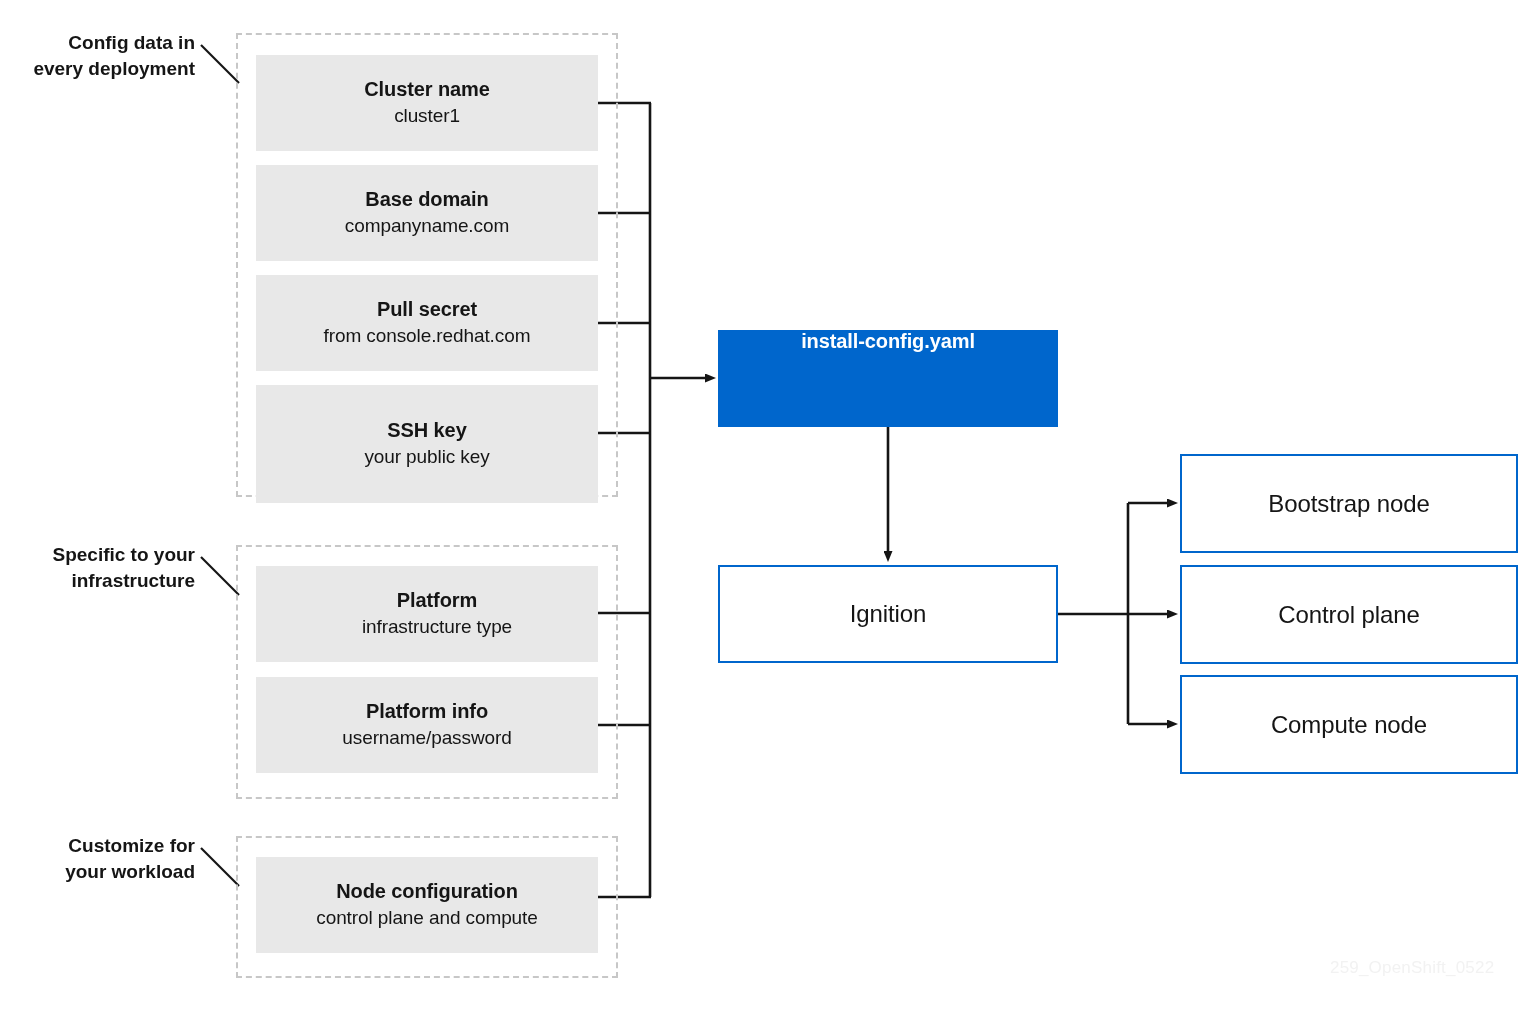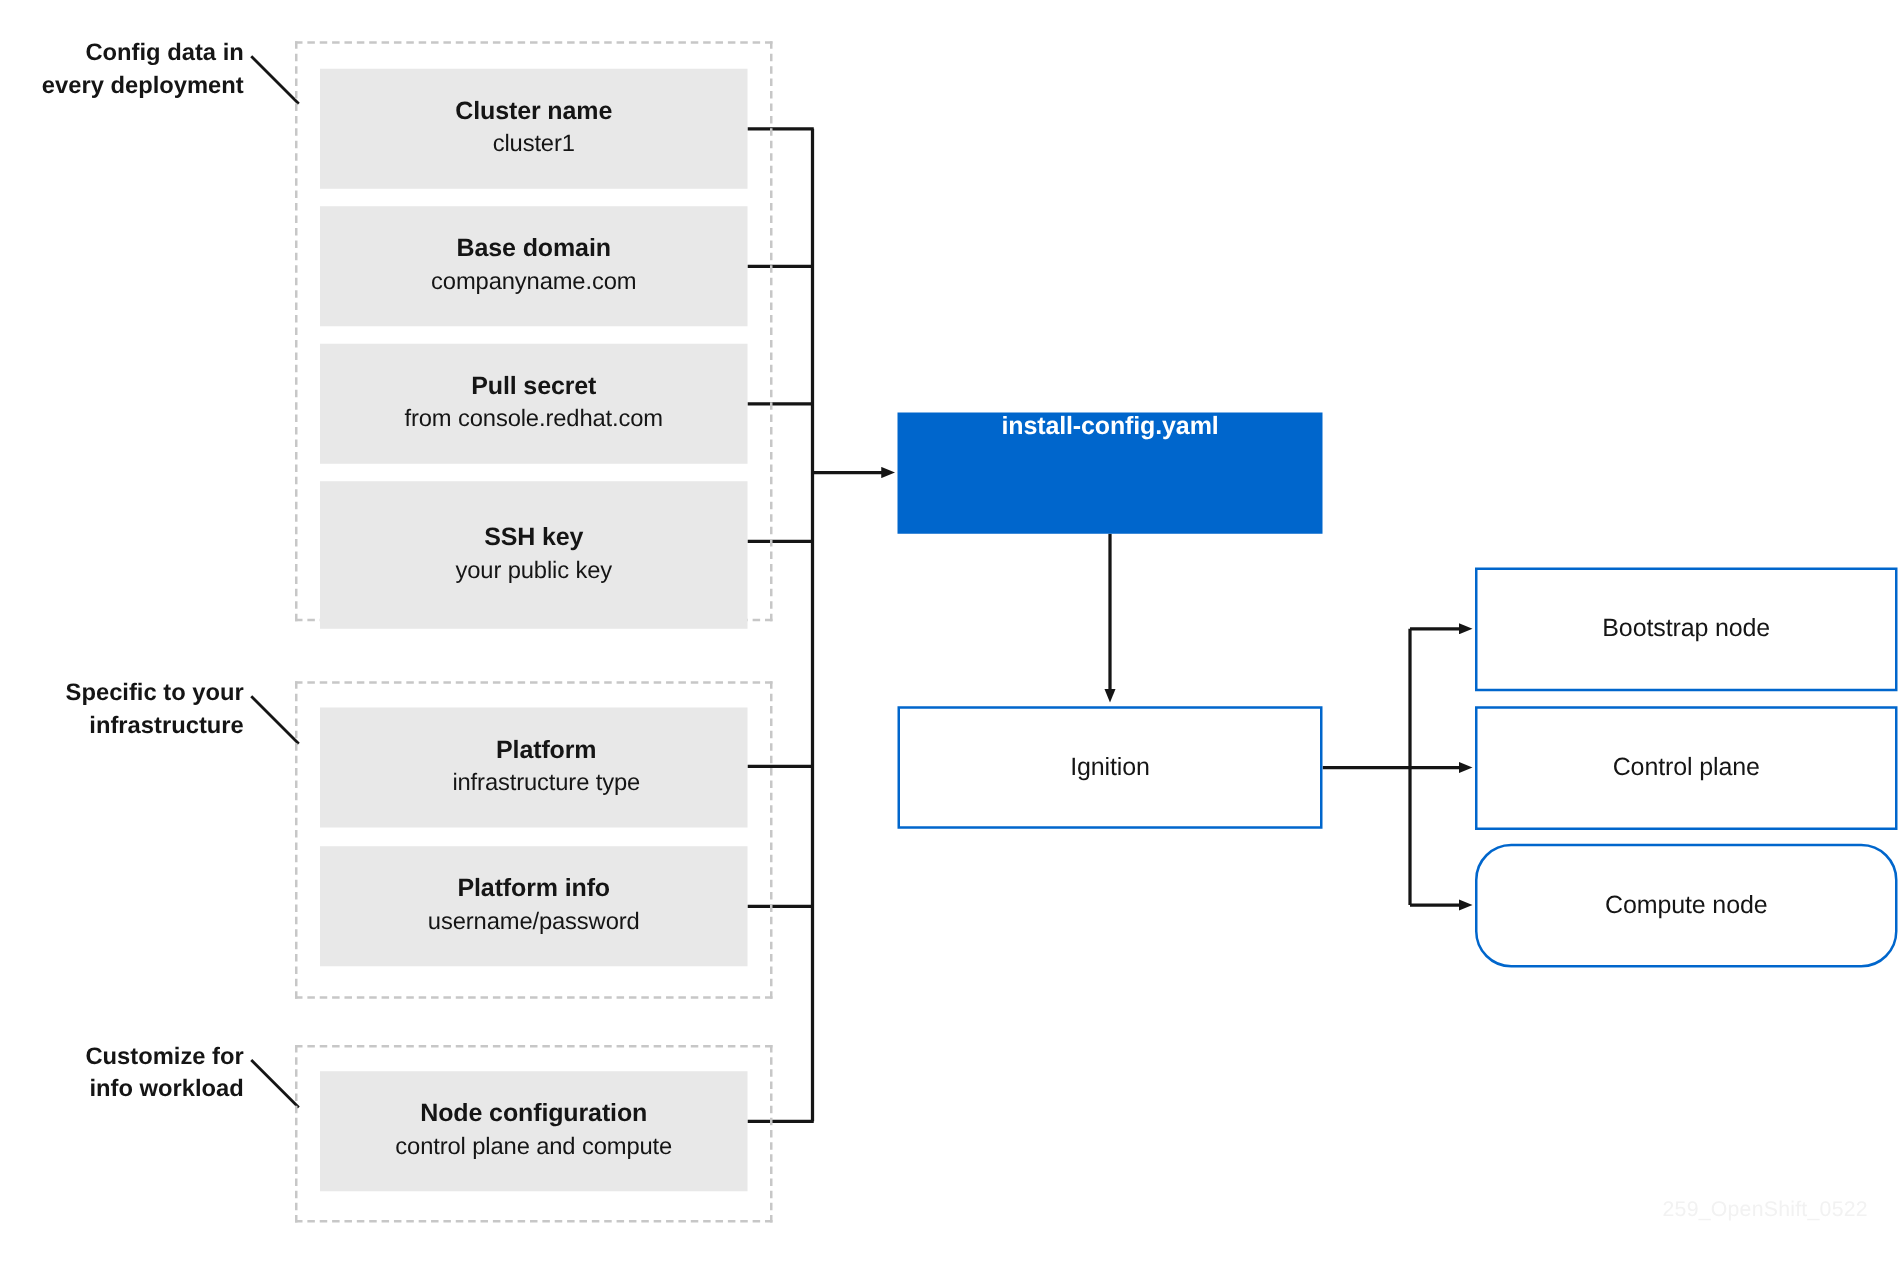--- a/index.html
+++ b/index.html
@@ -93,21 +93,21 @@
     position: absolute;
     background: #ffffff;
     border: 2px solid #0066cc;
     box-sizing: border-box;
     display: flex;
     align-items: center;
     justify-content: center;
     text-align: center;
   }
   .box-outline .box-label {
-    font-size: 20px;
+    font-size: 24px;
     font-weight: normal;
     letter-spacing: -0.1px;
     color: #151515;
   }
 
   
   .watermark {
     position: absolute;
     font-size: 17px;
     color: #f2f2f2;
@@ -158,21 +158,21 @@
     <div>every deployment</div>
   </div>
 
   <div class="annotation" style="left:0px; top:542px; width:195px;">
     <div>Specific to your</div>
     <div>infrastructure</div>
   </div>
 
   <div class="annotation" style="left:0px; top:833px; width:195px;">
     <div>Customize for</div>
-    <div>info workload</div>
+    <div>your workload</div>
   </div>
 
   <div class="group-box" style="left:236px; top:33px; width:382px; height:464px;"></div>
 
   <div class="card" style="left:256px; top:55px; width:342px; height:96px;text-align:right;">
     <div class="card-title">Cluster name</div>
     <div class="card-sub">cluster1</div>
   </div>
 
   <div class="card" style="left:256px; top:165px; width:342px; height:96px;">
@@ -218,19 +218,19 @@
   </div>
 
   <div class="box-outline" style="left:1180px; top:454px; width:338px; height:99px;">
     <span class="box-label">Bootstrap node</span>
   </div>
 
   <div class="box-outline" style="left:1180px; top:565px; width:338px; height:99px;">
     <span class="box-label">Control plane</span>
   </div>
 
-  <div class="box-outline" style="left:1180px; top:675px; width:338px; height:99px;border-radius:29px;">
+  <div class="box-outline" style="left:1180px; top:675px; width:338px; height:99px;">
     <span class="box-label">Compute node</span>
   </div>
 
   <div class="watermark" style="left:1330px; top:958px;">259_OpenShift_0522</div>
 
 </div>
 
 </body></html>

